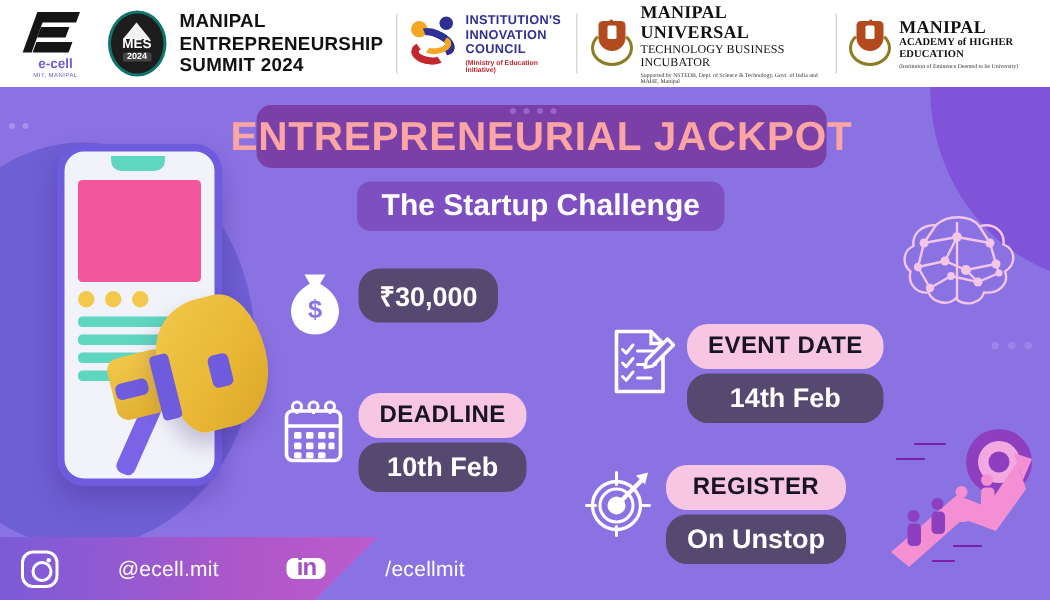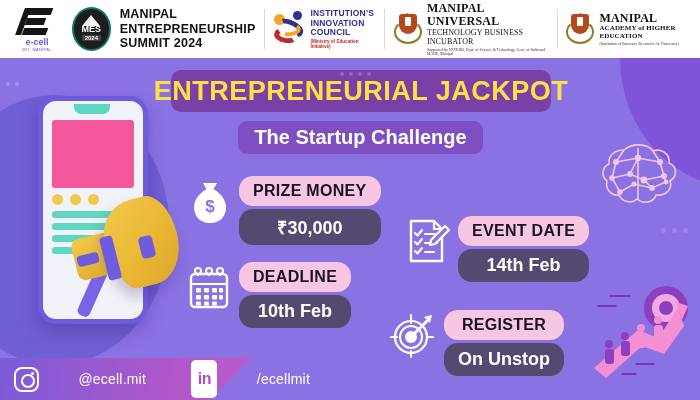--- a/index.html
+++ b/index.html
@@ -103,21 +103,21 @@
 
   
   .title-banner {
     position:absolute; left:171px; top:70px;
     width:380px; height:42px;
     background:#7b3fa8; border-radius:10px;
     display:flex; align-items:center; justify-content:center;
     z-index:10;
   }
   .title-banner span {
-    color:#fde047; font-size:27px; font-weight:bold;
+    color:#fca5a5; font-size:27px; font-weight:bold;
     letter-spacing:.5px; white-space:nowrap;
   }
   .subtitle-banner {
     position:absolute; left:238px; top:121px;
     width:245px; height:33px;
     background:#7e4fc0; border-radius:9px;
     display:flex; align-items:center; justify-content:center;
     z-index:10;
   }
   .subtitle-banner span {
@@ -225,21 +225,21 @@
   .footer-inner {
     position:absolute; left:0; bottom:0;
     height:42px; width:310px;
     display:flex; align-items:center; gap:7px;
     padding-left:14px; z-index:21;justify-content:space-between;
   }
   .ig-icon { width:25px; height:25px; border:2.4px solid #fff; border-radius:8px; position:relative; flex:0 0 auto; }
   .ig-icon::before { content:""; position:absolute; left:5.2px; top:5.2px; width:10px; height:10px; border:2.2px solid #fff; border-radius:50%; }
   .ig-icon::after { content:""; position:absolute; right:3px; top:3px; width:3px; height:3px; background:#fff; border-radius:50%; }
   .handle { color:#fff; font-size:14px; letter-spacing:.2px; }
-  .li-icon { width:26px; height:38px; background:#fff; border-radius:5px; position:relative; flex:0 0 auto; margin-left:6px; }
+  .li-icon { width:26px; height:14px; background:#fff; border-radius:5px; position:relative; flex:0 0 auto; margin-left:6px; }
   .li-icon .li-txt { position:absolute; inset:0; display:flex; align-items:center; justify-content:center; color:#a44fc4; font-size:16px; font-weight:bold; letter-spacing:-.5px; }
 </style>
 </head>
 <body>
 
 <div id="poster">
 
   <div class="blob-left"></div>
   <div class="blob-right"></div>
   <div class="dots-tl">
@@ -367,21 +367,20 @@
 
   <div class="info-card" style="left:188px; top:176px;">
     <div class="card-icon" style="margin-right:7px; margin-top:4px;">
       <svg class="ic-moneybag" viewBox="0 0 44 46">
         <path d="M15 3 L29 3 L25 10 L19 10 Z" fill="#fff"></path>
         <path d="M19 9 C6 16 3 28 9 37 C15 45 29 45 35 37 C41 28 38 16 25 9 Z" fill="#fff"></path>
         <text x="22" y="32" font-family="Liberation Sans, sans-serif" font-size="17" font-weight="bold" fill="#8b72e3" text-anchor="middle">$</text>
       </svg>
     </div>
     <div class="card-pills">
-      <div class="pill-top">PRIZE MONEY</div>
       <div class="pill-bot">₹30,000</div>
     </div>
   </div>
 
   <div class="info-card" style="left:188px; top:262px;">
     <div class="card-icon" style="margin-right:9px; margin-top:4px;">
       <svg class="ic-calendar" viewBox="0 0 42 44">
         <rect x="3" y="8" width="36" height="33" rx="4" fill="none" stroke="#fff" stroke-width="2.4"></rect>
         <line x1="3" y1="18" x2="39" y2="18" stroke="#fff" stroke-width="2.2"></line>
         <circle cx="10" cy="5" r="3" fill="none" stroke="#fff" stroke-width="2"></circle>

